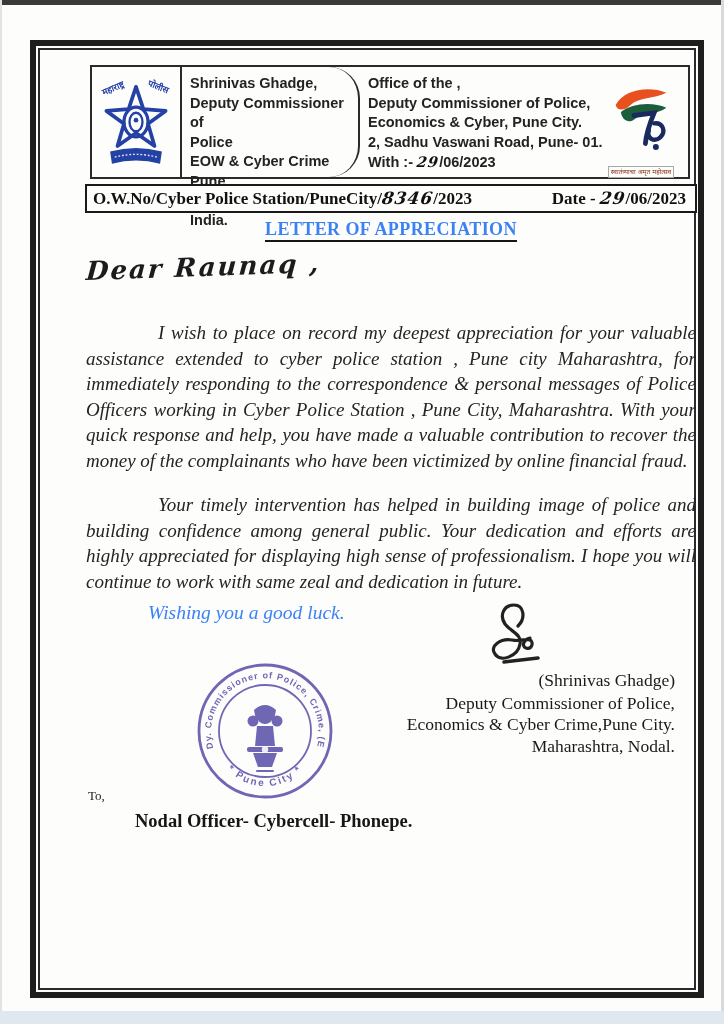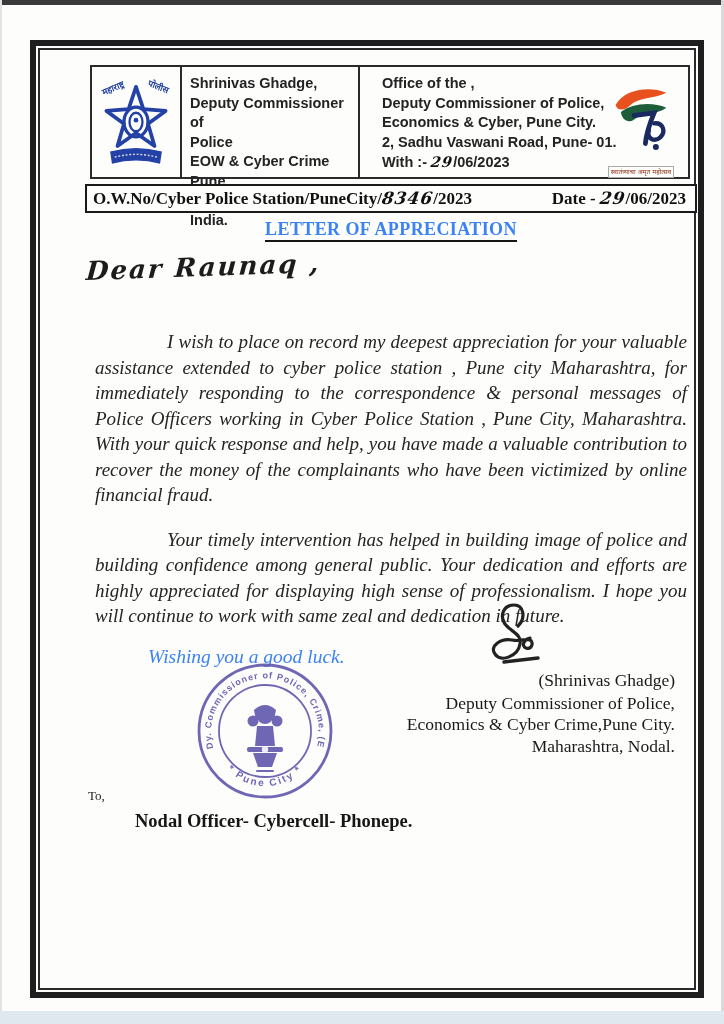--- a/index.html
+++ b/index.html
@@ -23,22 +23,22 @@
 
   
   .hdr{
     position:absolute;left:90px;top:65px;width:600px;height:114px;box-sizing:border-box;
     border:2px solid #2a2a2a;display:flex;
     font-family:"Liberation Sans",sans-serif;font-size:14.5px;font-weight:600;
     color:#232323;line-height:19.5px;
   }
   .hdr-cell{box-sizing:border-box;}
   .hdr-logo-cell{width:90px;border-right:2px solid #2a2a2a;display:flex;align-items:center;justify-content:center;}
-  .hdr-left-cell{width:178px;border-right:2px solid #2a2a2a;padding:7px 4px 0 8px;}
-  .hdr-right-cell{flex:1;padding:7px 4px 0 22px;position:relative;}
+  .hdr-left-cell{width:178px;border-right:2px solid #2a2a2a;padding:7px 4px 0 8px;border-radius:31px;}
+  .hdr-right-cell{flex:1;padding:7px 4px 0 8px;position:relative;}
   .hand{
     font-family:"DejaVu Serif",serif;font-style:italic;font-weight:700;
     display:inline-block;transform:skewX(-8deg);letter-spacing:1px;color:#111;
   }
   .amrit-box{position:absolute;right:3px;top:17px;width:88px;text-align:center;}
   .amrit-caption{
     display:inline-block;border:1px solid #a9a9a9;padding:1px 2px;margin-top:1px;
     font-size:6.5px;font-weight:400;color:#8a3318;letter-spacing:0;line-height:8px;white-space:nowrap;
     font-family:"DejaVu Sans",sans-serif;
   }
@@ -59,21 +59,21 @@
   .title span{border-bottom:2px solid #161616;padding-bottom:1px;}
 
   .salutation{
     position:absolute;left:86px;top:252px;
     font-family:"DejaVu Serif",serif;font-style:italic;font-weight:600;
     font-size:26px;color:#1c1c1c;transform:rotate(-2deg) skewX(-6deg);letter-spacing:2px;
   }
 
   .bodytext{position:absolute;left:78px;top:312px;width:626px;}
   .bodytext p{
-    margin:17px;text-align:justify;text-indent:72px;
+    margin:8px;text-align:justify;text-indent:72px;
     font-style:italic;font-size:19px;line-height:25.5px;color:#242424;
     font-family:"Liberation Serif",serif;
   }
   .bodytext p + p{margin-top:19px;}
   .closing{
     margin:8px 0 0 70px;font-style:italic;font-size:19.5px;color:#3b82f6;
     font-family:"Liberation Serif",serif;
   }
 
   .sig-squiggle{position:absolute;left:468px;top:600px;width:90px;height:80px;}

